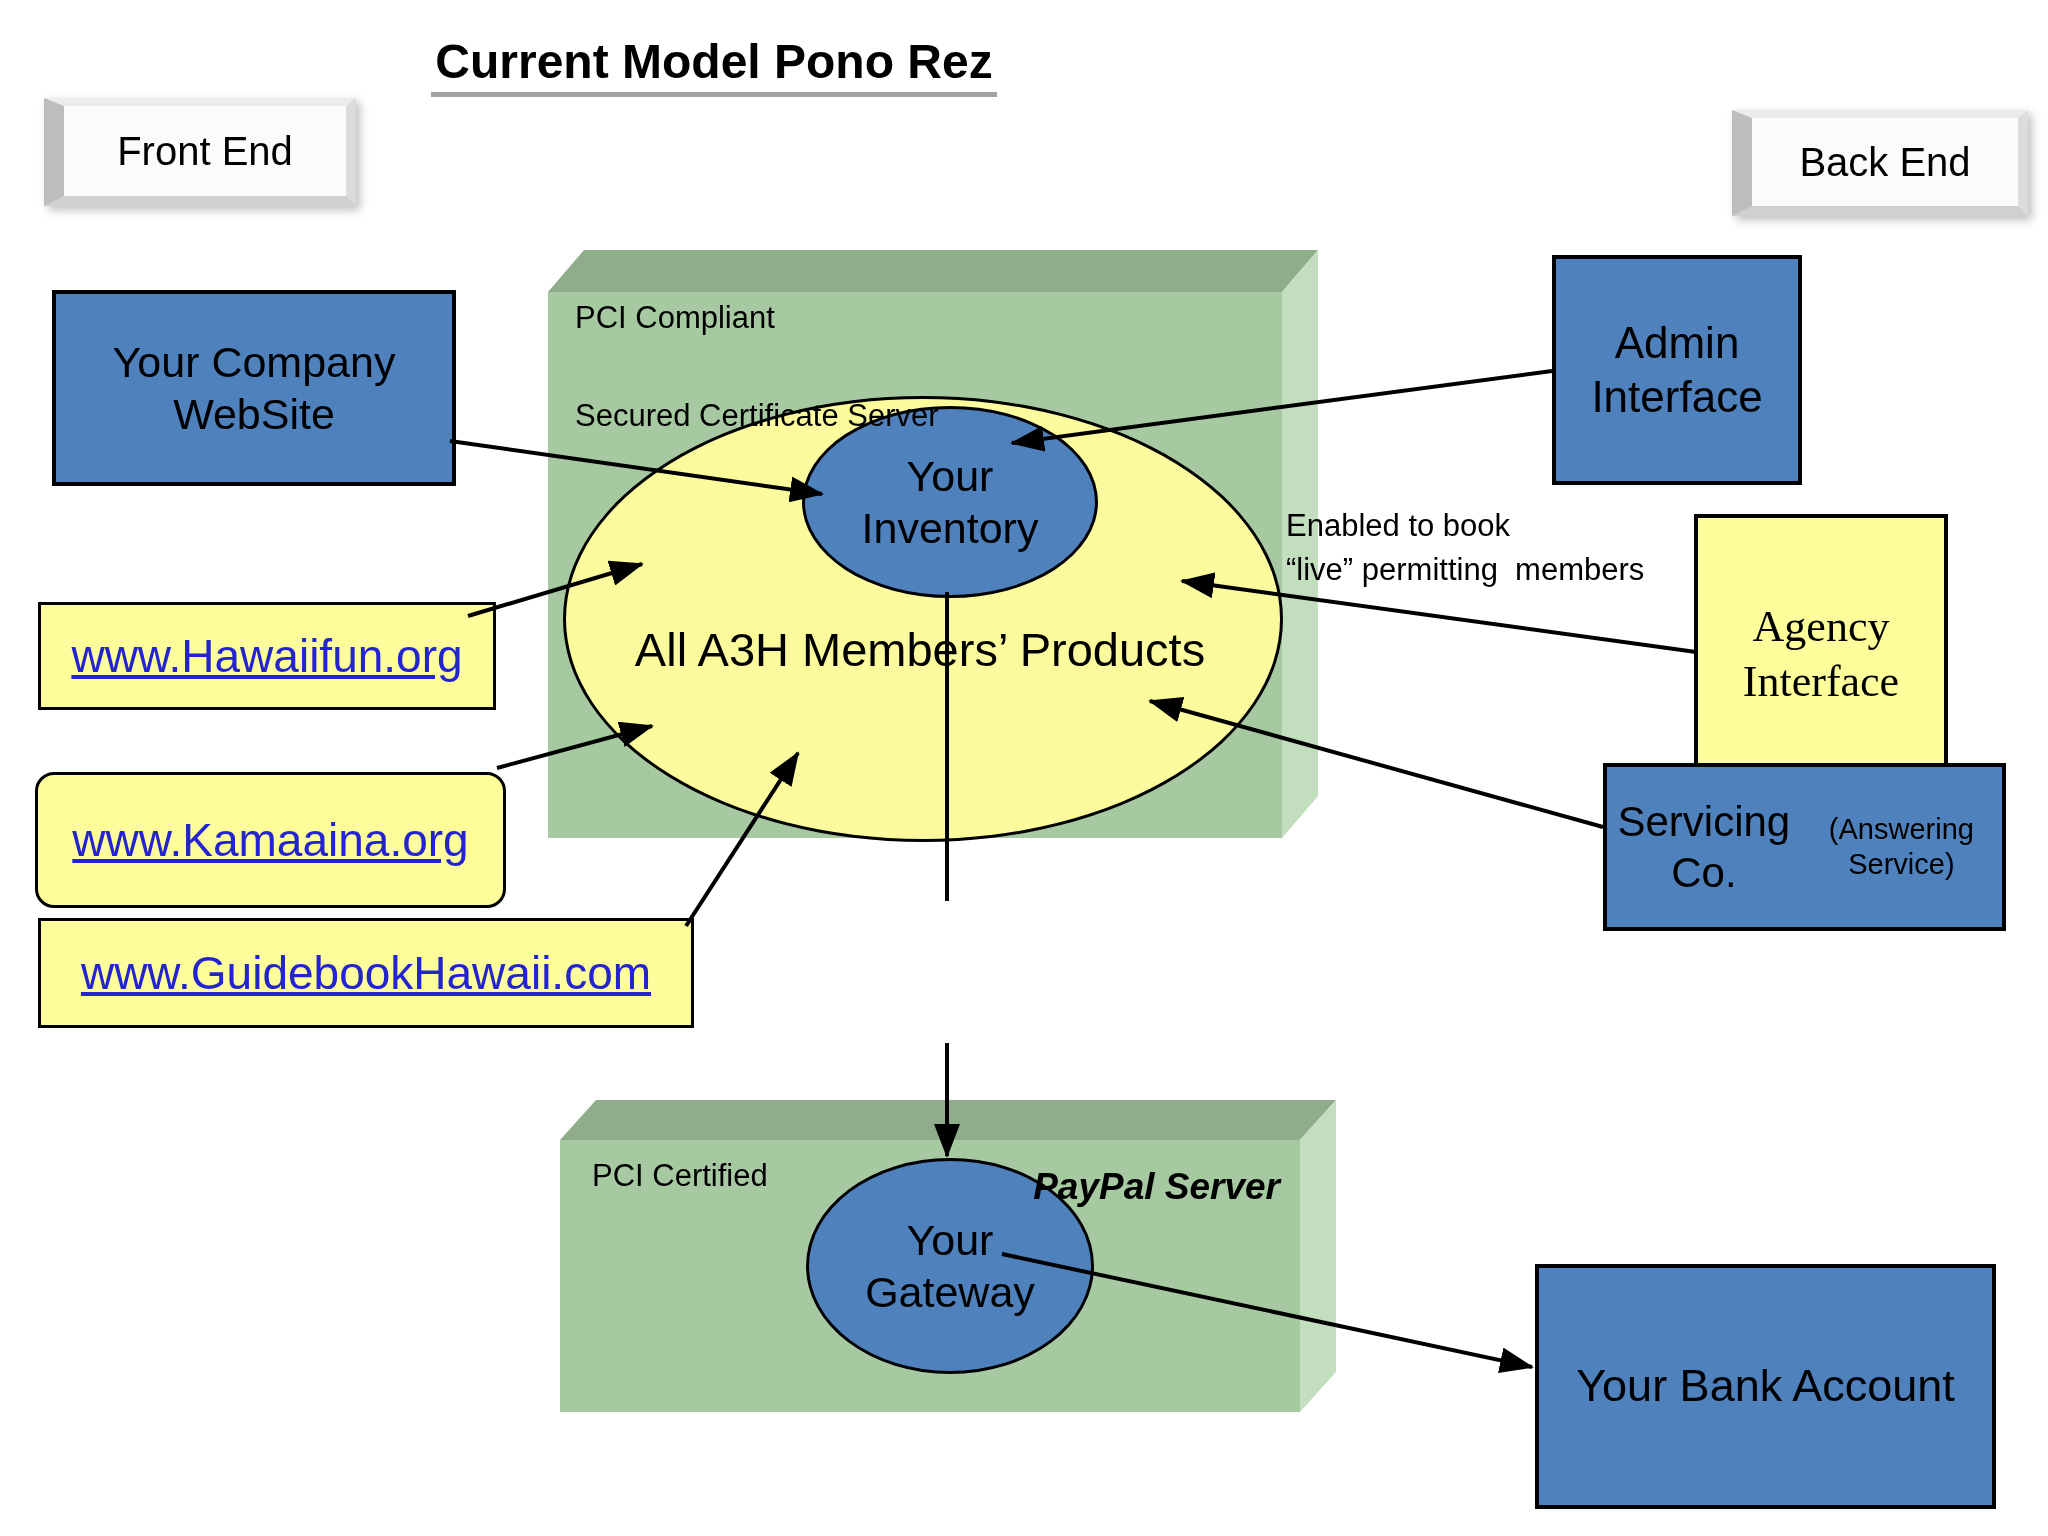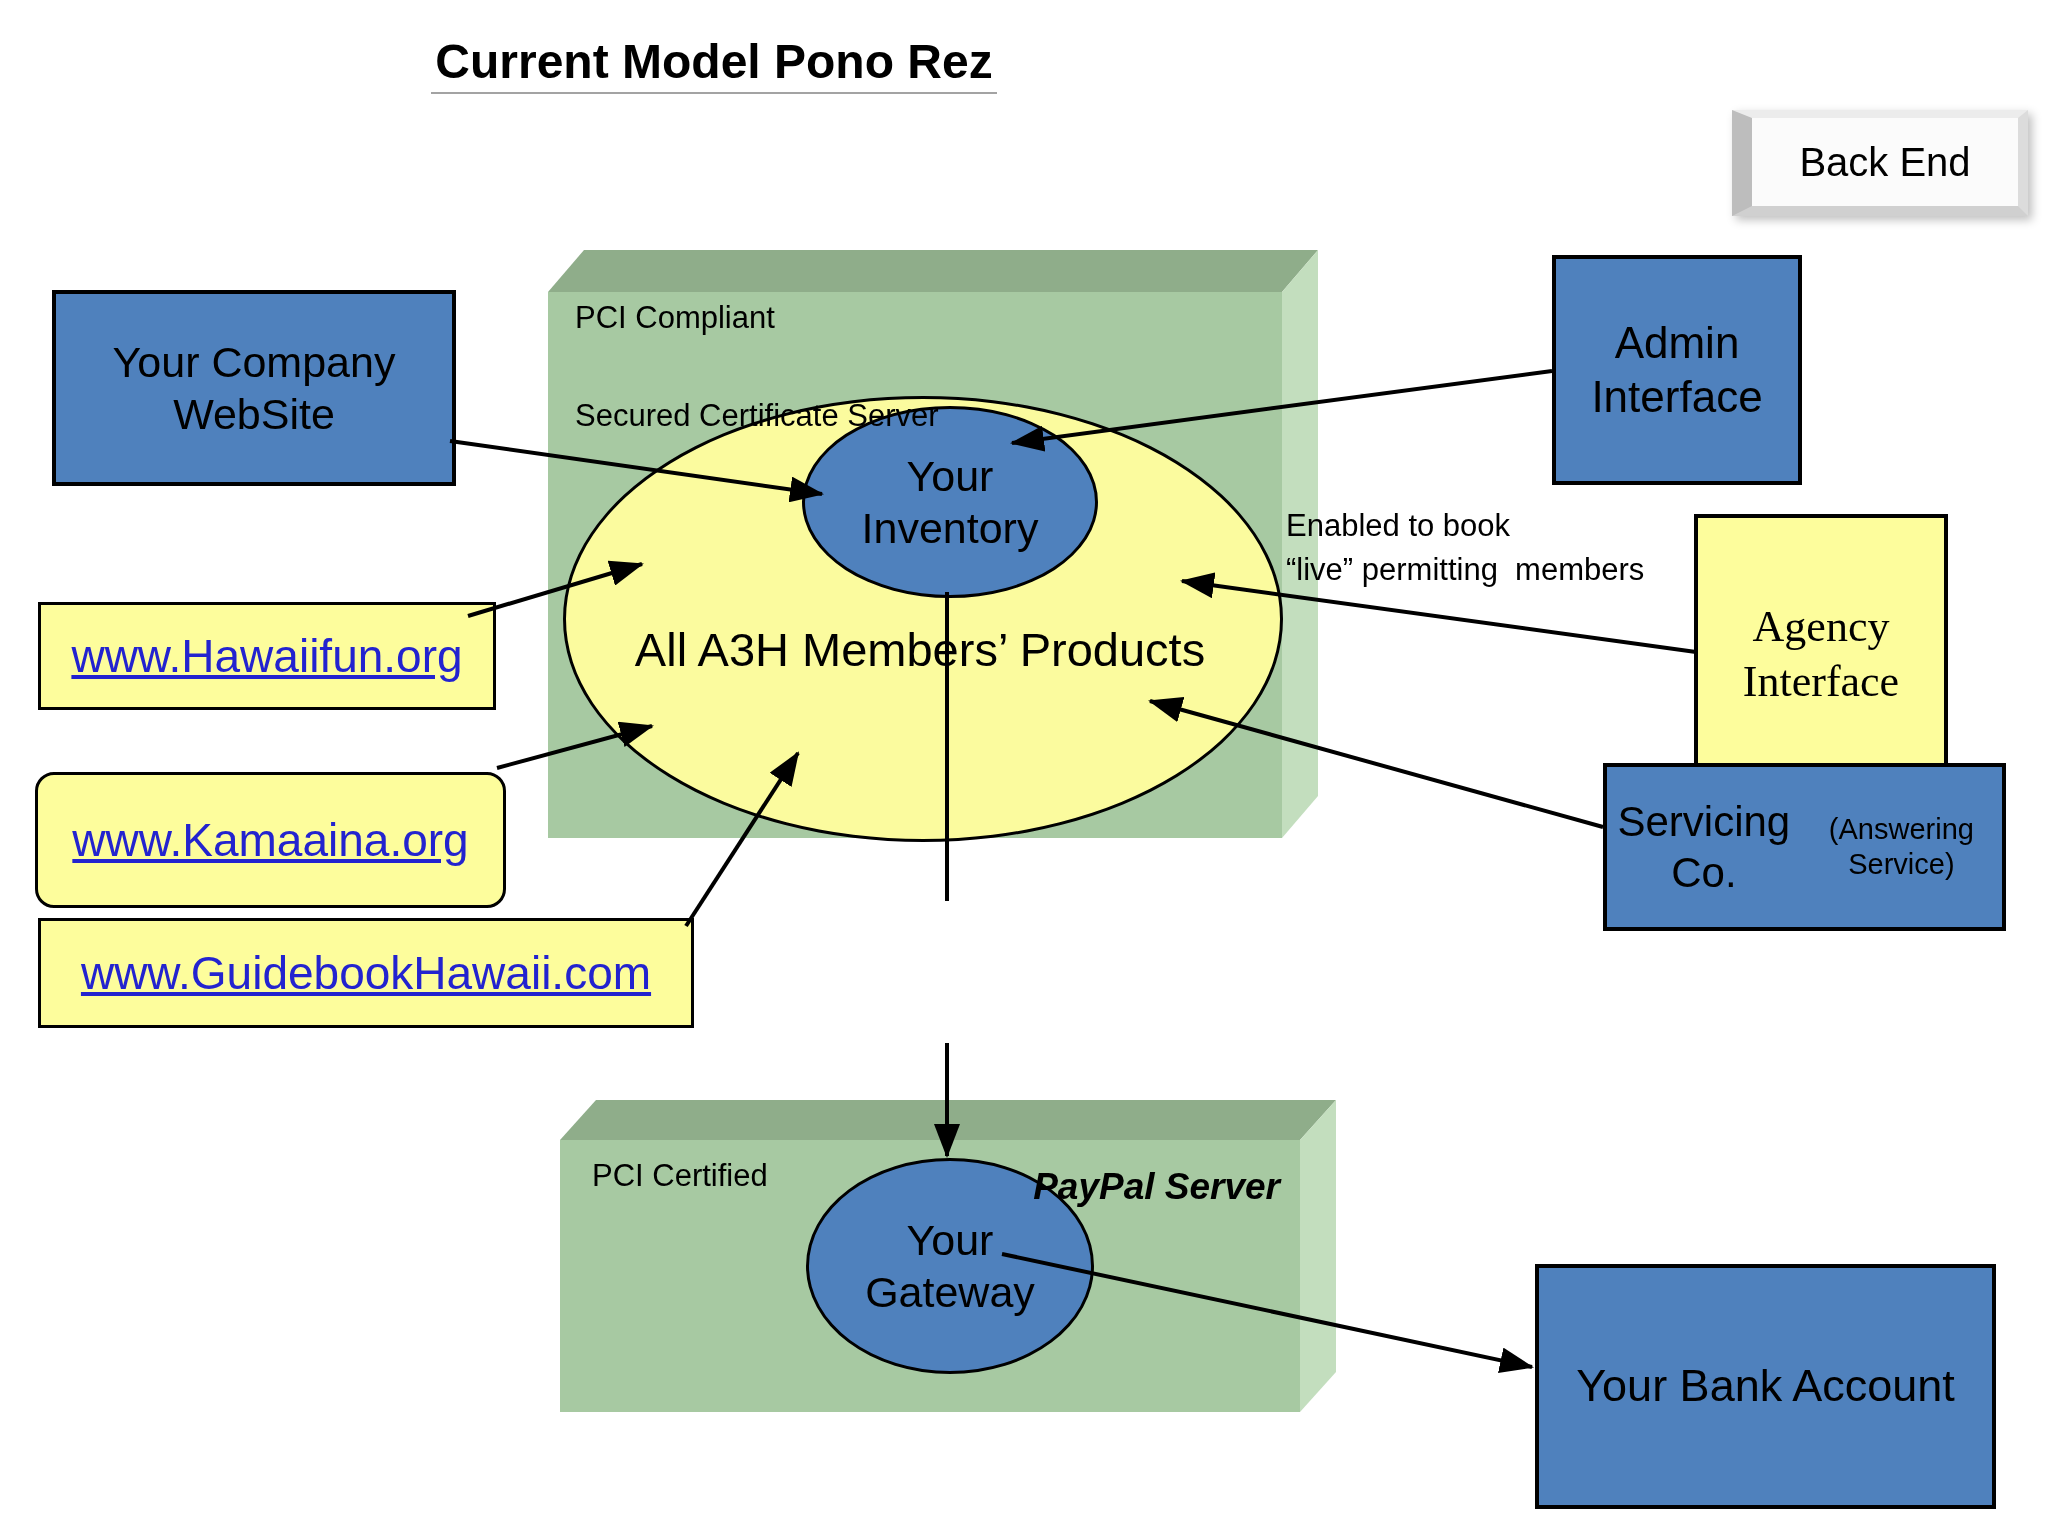--- a/index.html
+++ b/index.html
@@ -16,21 +16,21 @@
   .bluebox{background:#4F81BD;border:4px solid #000;display:flex;align-items:center;
            justify-content:center;text-align:center;line-height:1.22;}
   .yellowbox{background:#FDFD9C;border:3px solid #000;display:flex;align-items:center;
            justify-content:center;text-align:center;}
   .ellipse{border-radius:50%;}
   .link-text{color:#2323CF;text-decoration:underline;font-size:46px;cursor:pointer;}
 
   
   .title-wrap{left:414px;top:34px;width:600px;text-align:center;z-index:3;}
   .title-text{display:inline-block;font-size:48px;font-weight:700;
-              border-bottom:2px solid #a3a3a3;padding:0 4px 3px 4px;}
+              border-bottom:5px solid #a3a3a3;padding:0 4px 3px 4px;}
 
   
   .tab{background:#fbfbfb;border-style:solid;border-width:8px 10px 10px 20px;
        border-color:#ececec #dcdcdc #d0d0d0 #bdbdbd;
        box-shadow:4px 4px 9px rgba(0,0,0,0.25);
        display:flex;align-items:center;justify-content:center;z-index:3;
        font-size:40px;}
 
   .server-label{font-style:italic;font-weight:700;text-align:right;}
   .small-note{font-size:31px;}
@@ -47,20 +47,23 @@
     <rect x="548" y="292" width="734" height="546" fill="#A7C9A2"></rect>
     <polygon points="560,1140 596,1100 1336,1100 1300,1140" fill="#8FAD8A"></polygon>
     <polygon points="1300,1140 1336,1100 1336,1372 1300,1412" fill="#C3DEBE"></polygon>
     <rect x="560" y="1140" width="740" height="272" fill="#A7C9A2"></rect>
   </svg>
 
   <div class="abs title-wrap">
     <span class="title-text">Current Model Pono Rez</span>
   </div>
 
+  <div class="abs tab" style="left:44px;top:98px;width:282px;height:90px;">
+    <span>Front End</span>
+  </div>
   <div class="abs tab" style="left:1732px;top:110px;width:266px;height:88px;">
     <span>Back End</span>
   </div>
 
   <div class="abs shape bluebox" style="left:52px;top:290px;width:396px;height:188px;font-size:43px;">
     <span style="width:330px;">Your Company WebSite</span>
   </div>
 
   <div class="abs shape yellowbox" style="left:38px;top:602px;width:452px;height:102px;">
     <span class="link-text">www.Hawaiifun.org</span>

